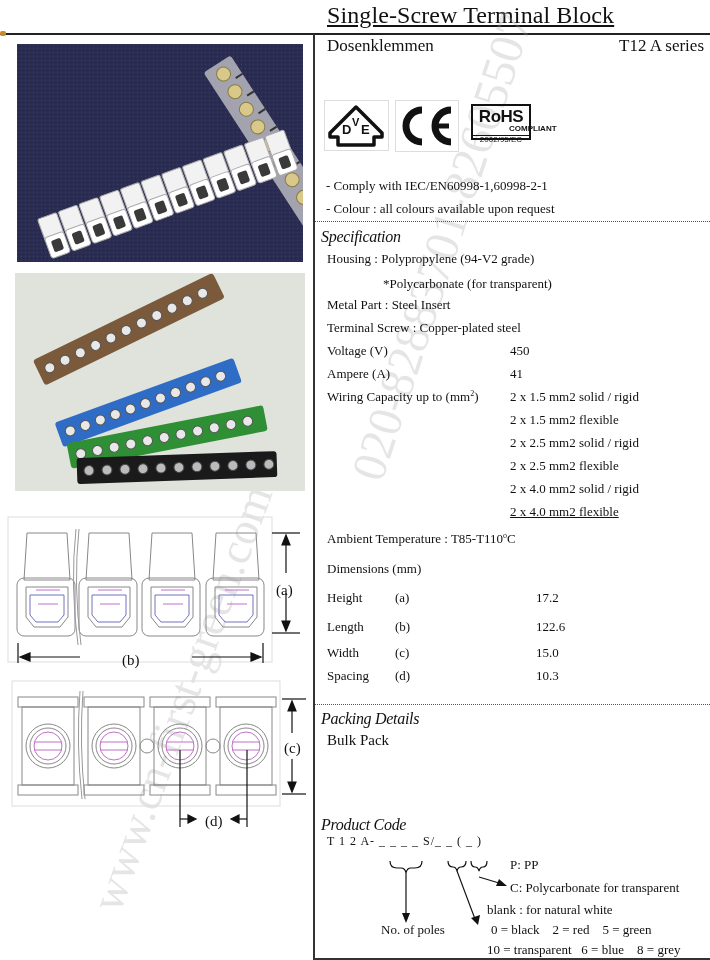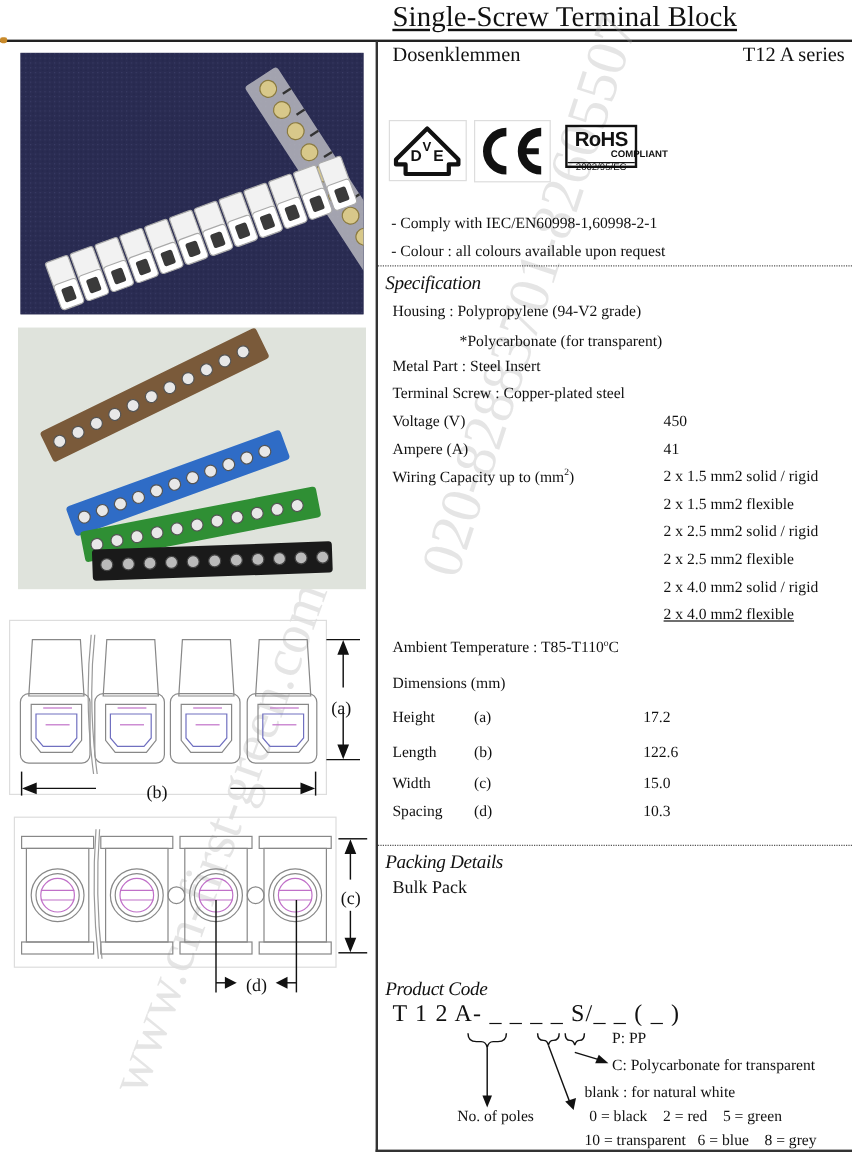--- a/index.html
+++ b/index.html
@@ -26,31 +26,31 @@
   .rohs .r3 { font-size: 8px; border-top: 1px solid #111; margin-top: 2px; padding-top: 0; }
 
   .comply { position: absolute; left: 326px; top: 178px; font-size: 13px; }
   .colour { position: absolute; left: 326px; top: 201px; font-size: 13px; }
   .dotline { position: absolute; left: 315px; width: 395px; height: 0; border-top: 1px dotted #555; }
 
   .section-h { position: absolute; left: 321px; font-style: italic; font-size: 16px; letter-spacing: -0.3px; }
 
   .spec { position: absolute; font-size: 13px; white-space: nowrap; }
   .col-left { left: 327px; }
-  .col-val { left: 553px; }
+  .col-val { left: 510px; }
   .indent { left: 383px; }
   sup { font-size: 8px; }
 
   .dim-key { position: absolute; left: 327px; font-size: 13px; }
   .dim-letter { position: absolute; left: 395px; font-size: 13px; }
   .dim-val { position: absolute; left: 536px; font-size: 13px; }
 
   .bulk { position: absolute; left: 327px; top: 732px; font-size: 15px; }
 
-  .pc-line { position: absolute; left: 327px; top: 834px; font-size: 20px; letter-spacing: 1px; }
+  .pc-line { position: absolute; left: 327px; top: 834px; font-size: 12px; letter-spacing: 1px; }
   .pc-txt { position: absolute; font-size: 13px; white-space: nowrap; }
 
   
   .photo { position: absolute; overflow: hidden; }
   .photo1 { left: 17px; top: 44px; width: 286px; height: 218px; background: #2a2c52; }
   .photo2 { left: 15px; top: 273px; width: 290px; height: 218px; background: #dfe3dc; }
 
   .diagram { position: absolute; }
 
   .watermark { position: absolute; color: rgba(160,160,160,0.28); font-family: "Liberation Serif", serif; pointer-events: none; white-space: nowrap; }

